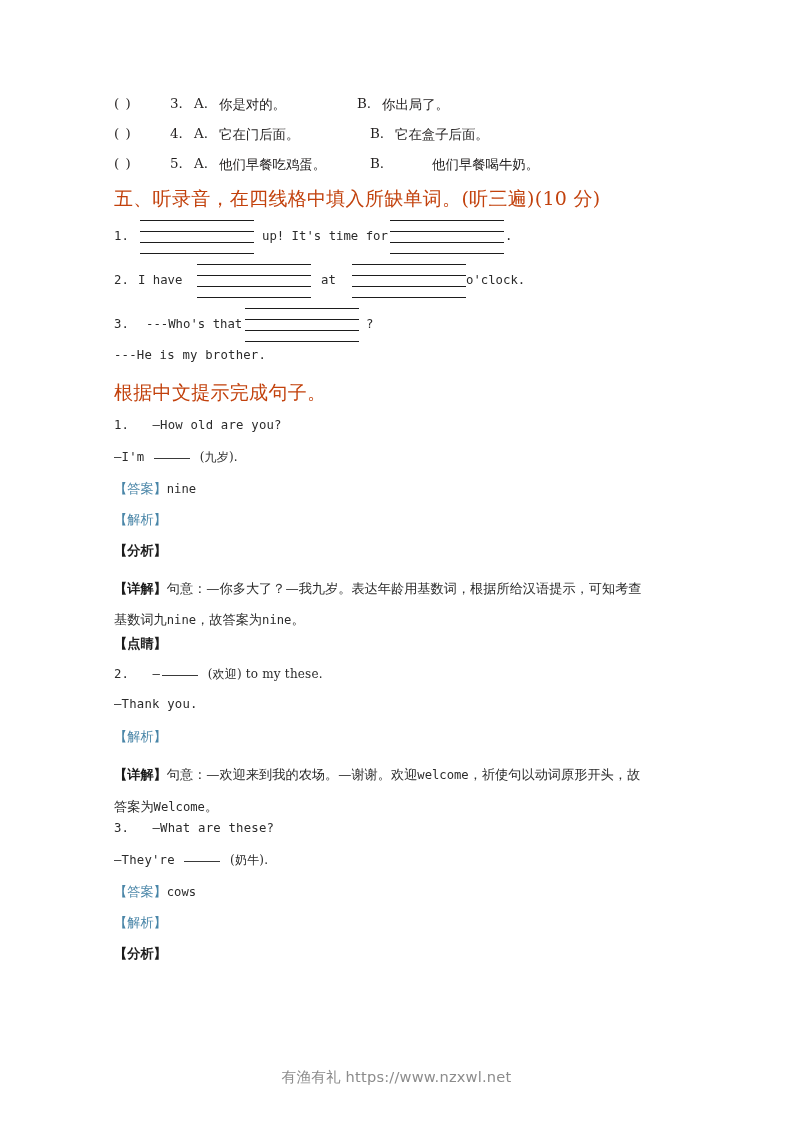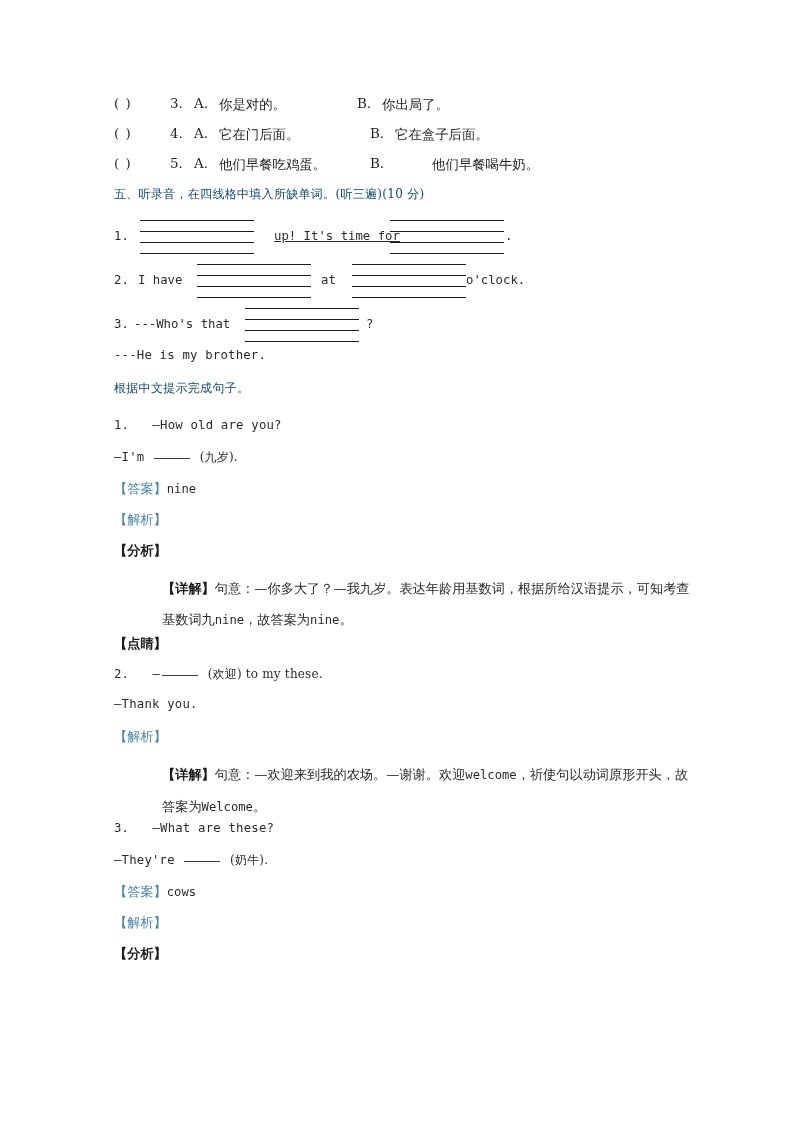--- a/index.html
+++ b/index.html
@@ -54,23 +54,23 @@
   .mc-b {
     position: absolute;
     top: 0;
     font-family: "DejaVu Serif", serif;
   }
 
   
   .section-head {
     position: relative;
     font-family: "DejaVu Serif", "Liberation Serif", serif;
-    font-size: 12px;
+    font-size: 19px;
     letter-spacing: .3px;
-    color: #0c4a6e;
+    color: #c2410c;
   }
 
   
   .gridline-row {
     position: relative;
     height: 41px;
   }
   .glabel {
     position: absolute;
     top: 13px;
@@ -119,21 +119,20 @@
   }
 
   
   .para {
     position: relative;
     font-family: "DejaVu Serif", "Liberation Serif", serif;
     font-size: 13.2px;
     line-height: 31px;
     color: #2b2b2b;
     width: 570px;
-    margin-left: 48px;
   }
   .para .mono {
     font-family: "DejaVu Sans Mono", "Liberation Mono", monospace;
     font-size: 12.2px;
   }
 
   
   .qrow {
     position: relative;
     height: 31px;
@@ -204,21 +203,21 @@
     <div class="section-head" style="height:30px;">五、听录音，在四线格中填入所缺单词。(听三遍)(10 分)</div>
 
     <div class="gridline-row" style="height:44px;">
       <span class="glabel" style="left:0px;">1.</span>
       <span class="fourline" style="left:26px; top:4px; width:114px;">
           <i></i>
           <i></i>
           <i></i>
           <i></i>
         </span>
-      <span class="glabel" style="left:160px;text-decoration:underline;">up! It's time for</span>
+      <span class="glabel" style="left:148px;">up! It's time for</span>
       <span class="fourline" style="left:276px; top:4px; width:114px;">
           <i></i>
           <i></i>
           <i></i>
           <i></i>
         </span>
       <span class="glabel" style="left:391px;">.</span>
     </div>
 
     <div class="gridline-row" style="height:44px;">
@@ -235,21 +234,21 @@
           <i></i>
           <i></i>
           <i></i>
           <i></i>
         </span>
       <span class="glabel" style="left:352px;">o'clock.</span>
     </div>
 
     <div class="gridline-row" style="height:44px;">
       <span class="glabel" style="left:0px;">3.</span>
-      <span class="glabel" style="left:20px;">---Who's that</span>
+      <span class="glabel" style="left:32px;">---Who's that</span>
       <span class="fourline" style="left:131px; top:4px; width:114px;">
           <i></i>
           <i></i>
           <i></i>
           <i></i>
         </span>
       <span class="glabel" style="left:252px;">?</span>
     </div>
 
     <div class="qrow" style="height:32px;">---He is my brother.</div>
@@ -316,13 +315,14 @@
     </div>
     <div class="ans-row">
       <span class="tag-blue">【解析】</span>
     </div>
     <div class="ans-row">
       <span class="tag-black">【分析】</span>
     </div>
 
   </div>
 
+  <div class="footer">有渔有礼 https://www.nzxwl.net</div>
 </div>
 
 </body></html>

